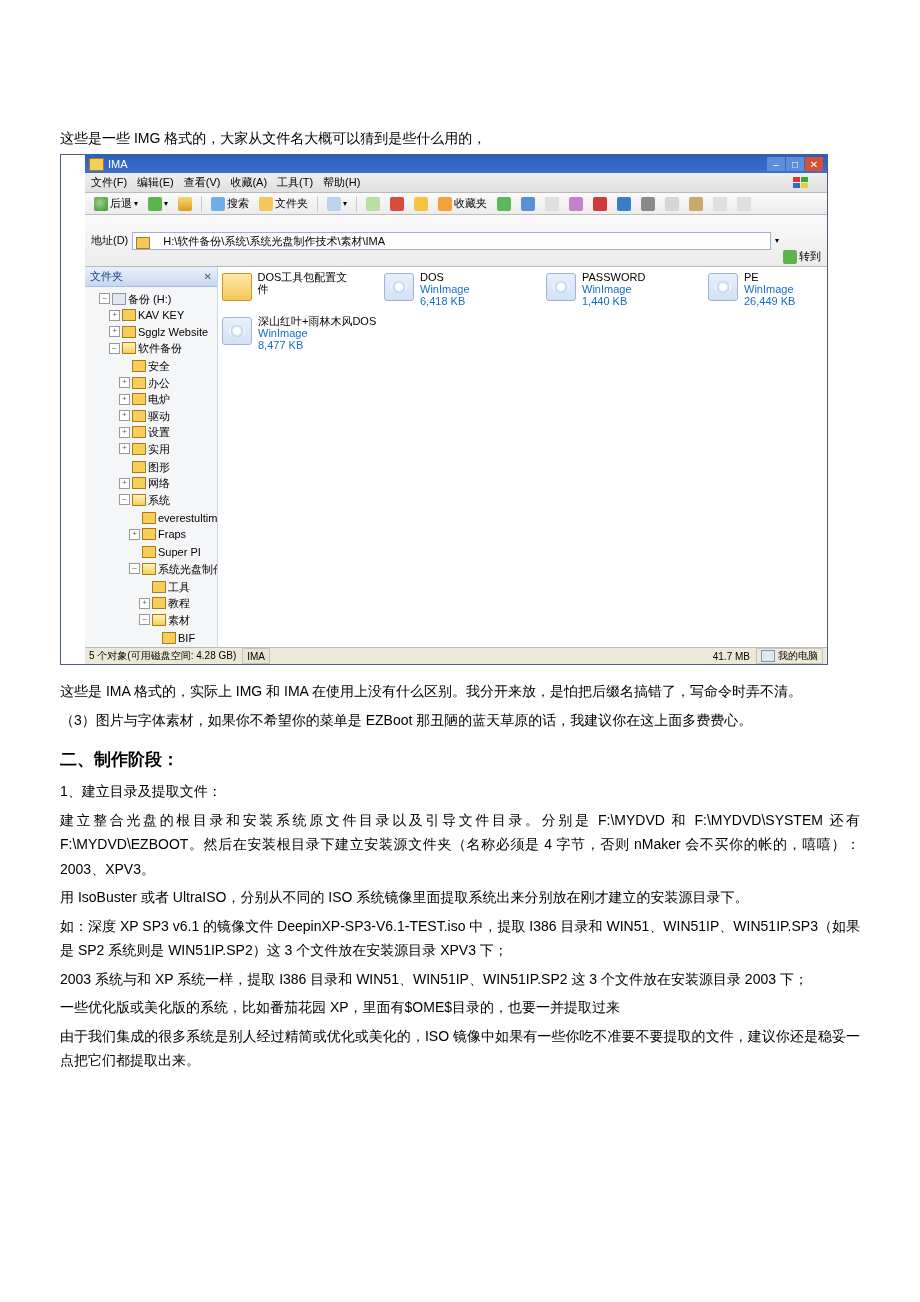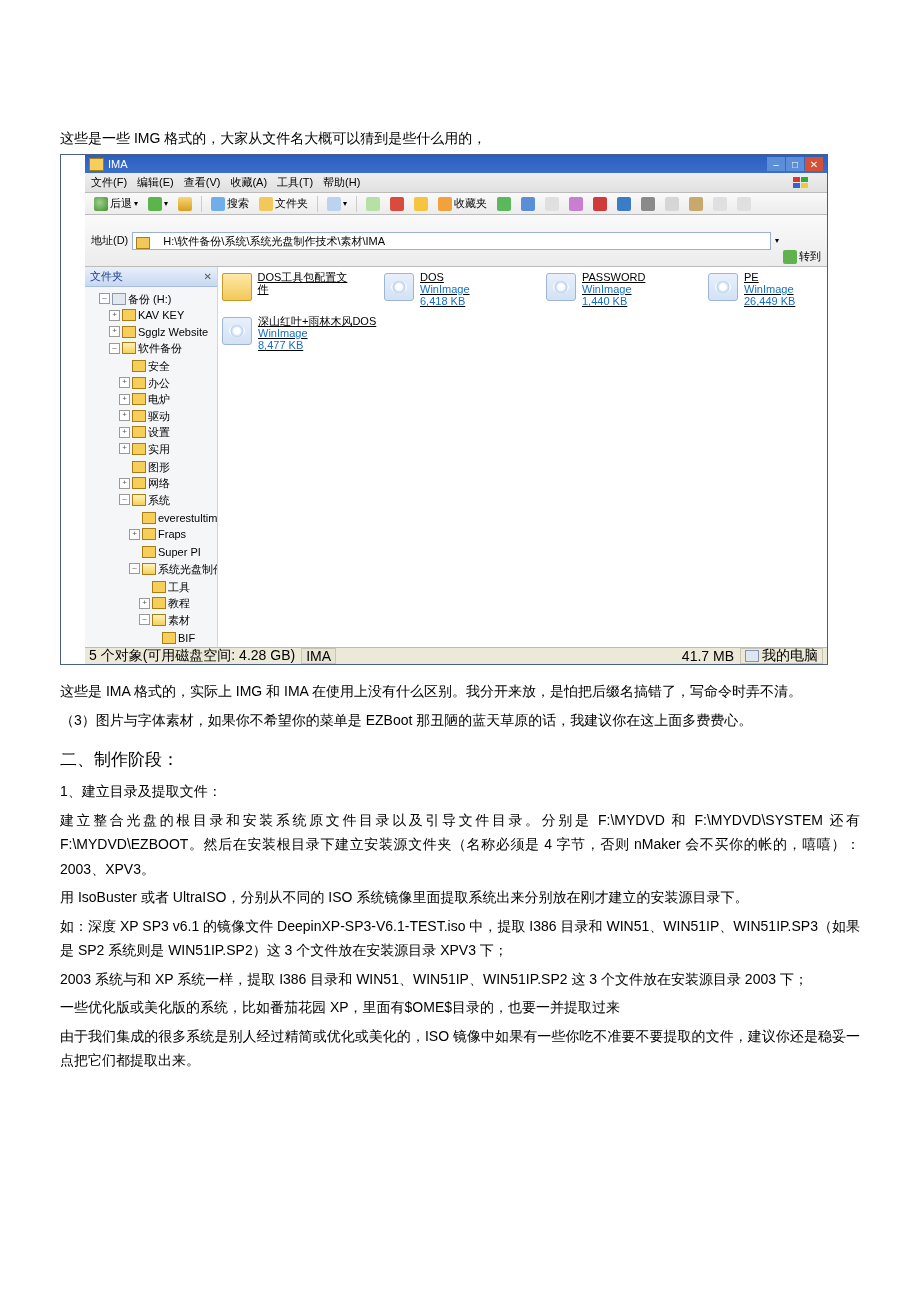--- a/index.html
+++ b/index.html
@@ -146,48 +146,48 @@
   .file-ic-folder {
     width:30px; height:26px; background:linear-gradient(#fde9a8,#f3c85a); border:1px solid #c79a27; border-radius:2px; margin-top:2px;
   }
   .file-ic-ima {
     width:28px;height:26px;border:1px solid #9fb5d5;border-radius:3px;background:linear-gradient(#e8f0fb,#d2e1f5);position:relative;margin-top:2px;
   }
   .file-ic-ima::after{
     content:""; position:absolute; left:6px; top:7px; width:16px; height:12px;
     background: radial-gradient(circle,#fff 30%,#b7d0ee 60%,#fff 70%); border-radius:50%;
   }
-  .file-text{ font-size:11px; line-height:12px;text-decoration:underline; }
+  .file-text{ font-size:11px; line-height:12px; }
   .file-name{ color:#000; }
   .file-sub{ color:#146ec8; }
   .second-row{ margin-top: 2px; display:flex; gap:6px; padding:2px 4px; align-items:flex-end;}
   .statusbar{
     background:#ece9d8;
     border-top:1px solid #bbb;
     display:flex;
     align-items:center;
-    font-size:14px;
+    font-size:10px;
     height:16px;
     padding:0 4px;
     gap:6px;
   }
   .statusbar .seg{ border:1px solid #c9c5b5; padding:0 4px; height:14px; display:flex; align-items:center;}
   .statusbar .flex1{ flex:1; }
   .statusbar .ima-tag{ background:#e8e4d4; }
   
   .para {
     font-size:14px;
     line-height:1.75;
     margin: 4px 0;
     text-align: justify;
     color:#000;
   }
   h2.section {
     font-size:17px;
-    font-weight:normal;
+    font-weight:bold;
     margin: 16px 0 8px 0;
   }
 </style>
 </head>
 <body>
 
 <div class="page">
 
   <div class="intro">这些是一些 IMG 格式的，大家从文件名大概可以猜到是些什么用的，</div>
 

